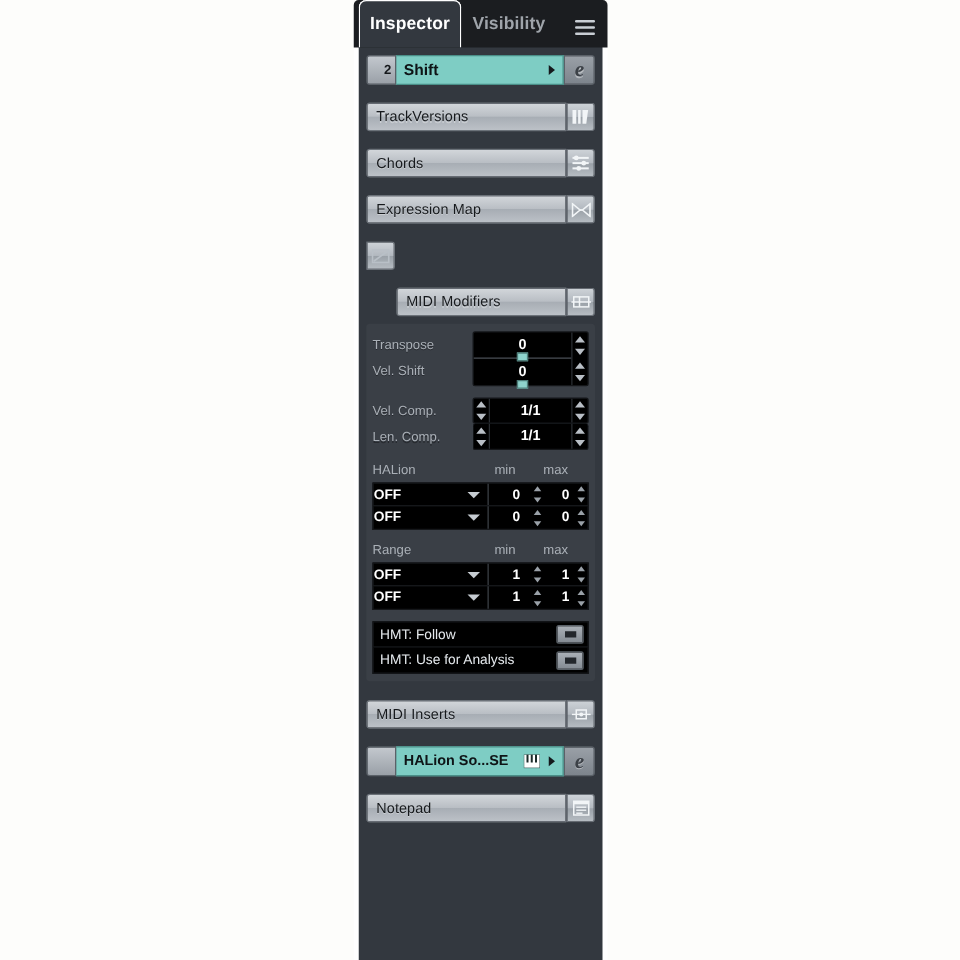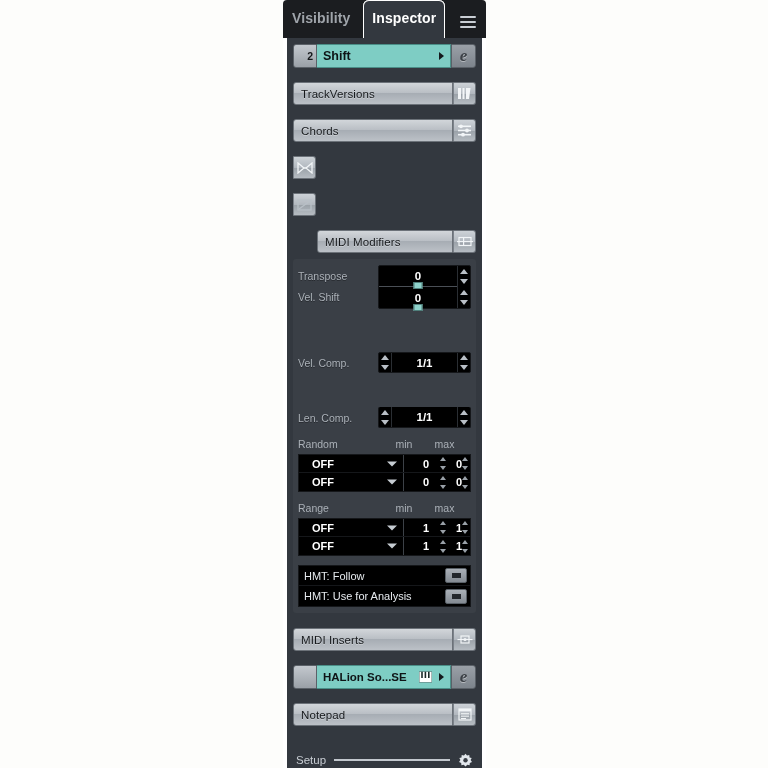--- a/index.html
+++ b/index.html
@@ -204,21 +204,21 @@
   }
   .spin {
     flex: 1;
     display: flex; align-items: center; justify-content: center;
     cursor: pointer;
   }
   .arrow-u { width:0;height:0;border-left:4px solid transparent;border-right:4px solid transparent;border-bottom:5px solid #b9bfc6; }
   .arrow-d { width:0;height:0;border-left:4px solid transparent;border-right:4px solid transparent;border-top:5px solid #b9bfc6; }
 
   
-  .comprow { display:flex; align-items:center; height: 21px; margin-top: 34px; }
+  .comprow { display:flex; align-items:center; height: 21px; }
   .comprow .lbl { width: 80px; }
   .compbox {
     flex:1; display:flex; height:21px;
     background:#000; border:1px solid #15171a; border-radius:2px;
   }
   .compbox.second { border-top: none; }
   .compval { flex:1; display:flex; align-items:center; justify-content:center;
     font-size:11.5px; font-weight:bold; color:#fff; }
 
   
@@ -231,21 +231,20 @@
     background:#000; border:1px solid #15171a;
     align-items: stretch;
   }
   .tbl-row.second { border-top:none; }
   .sel {
     width: 92px; display:flex; align-items:center;
     padding-left:0; position:relative;
     font-size:11px; font-weight:bold; color:#fff;
     border-right:1px solid #3c4147;
     cursor:pointer;
-    margin-left:13px;
   }
   .sel .dd {
     position:absolute; right:6px; top:50%; transform:translateY(-50%);
     width:0;height:0;border-left:5px solid transparent;border-right:5px solid transparent;border-top:5px solid #c6ccd2;
   }
   .numcell {
     width: 44px; display:flex; align-items:center; position:relative;
     justify-content:center;
     font-size:11px; font-weight:bold; color:#fff;
   }
@@ -290,25 +289,25 @@
 <body>
 
 <div id="stage">
 
   <div class="panel-wrap">
     <div class="panel-border"></div>
     <div class="panel"></div>
   </div>
 
   <div class="tabbar">
+    <div class="tab active">
+      <span>Inspector</span>
+    </div>
     <div class="tab">
       <span>Visibility</span>
-    </div>
-    <div class="tab active">
-      <span>Inspector</span>
     </div>
     <div class="tab-menu">
       <i></i>
         <i></i>
         <i></i>
     </div>
   </div>
 
   <div class="content">
 
@@ -350,20 +349,23 @@
           <circle cx="4" cy="2.3" r="1.9" fill="#f2f5f7"></circle>
           <circle cx="10" cy="6.5" r="1.9" fill="#f2f5f7"></circle>
           <circle cx="6" cy="10.7" r="1.9" fill="#f2f5f7"></circle>
         </svg>
       </div>
     </div>
 
     <div class="gap"></div>
 
     <div class="sec">
+      <div class="sec-btn">
+        <span>Expression Map</span>
+      </div>
       <div class="sec-ico">
         <svg class="ico-svg" width="16" height="12" viewBox="0 0 16 12">
           <path d="M1 1 L7 6 L1 11 Z" fill="none" stroke="#f2f5f7" stroke-width="1.3"></path>
           <path d="M15 1 L9 6 L15 11 Z" fill="none" stroke="#f2f5f7" stroke-width="1.3"></path>
           <rect x="7" y="5.3" width="2" height="1.4" fill="#f2f5f7"></rect>
         </svg>
       </div>
     </div>
 
     <div class="gap"></div>
@@ -473,21 +475,21 @@
             <div class="spin">
                 <span class="arrow-d"></span>
               </div>
           </div>
         </div>
       </div>
 
       <div style="height:8px"></div>
 
       <div class="tbl-head">
-        <div class="t1">Random</div>
+        <div class="t1">HALion</div>
         <div class="t2">min</div>
         <div class="t3">max</div>
       </div>
       <div class="tbl-row">
         <div class="sel">
           <span>OFF</span>
           <span class="dd"></span>
         </div>
         <div class="numcell">
           <span>0</span>
@@ -670,25 +672,15 @@
           <rect x="3" y="5.2" width="8" height="1.1" fill="#f2f5f7"></rect>
           <rect x="3" y="7.6" width="8" height="1.1" fill="#f2f5f7"></rect>
           <rect x="3" y="10" width="5" height="1.1" fill="#f2f5f7"></rect>
         </svg>
       </div>
     </div>
 
     <div class="gap"></div>
 
 
-    <div class="setup">
-      <div class="s-lbl">Setup</div>
-      <div class="s-line"></div>
-      <div class="s-gear">
-        <svg class="ico-svg" width="15" height="15" viewBox="0 0 15 15">
-          <path d="M7.5 0.8 L9 2.6 L11.3 2 L11.5 4.4 L13.7 5 L12.6 7.1 L14 9 L11.8 9.9 L11.6 12.2 L9.3 11.8 L7.5 13.4 L5.7 11.8 L3.4 12.2 L3.2 9.9 L1 9 L2.4 7.1 L1.3 5 L3.5 4.4 L3.7 2 L6 2.6 Z" fill="#e2e7ec"></path>
-          <circle cx="7.5" cy="7.2" r="2.2" fill="#3a3f46"></circle>
-        </svg>
-      </div>
-    </div>
 
   </div>
 </div>
 
 </body></html>

